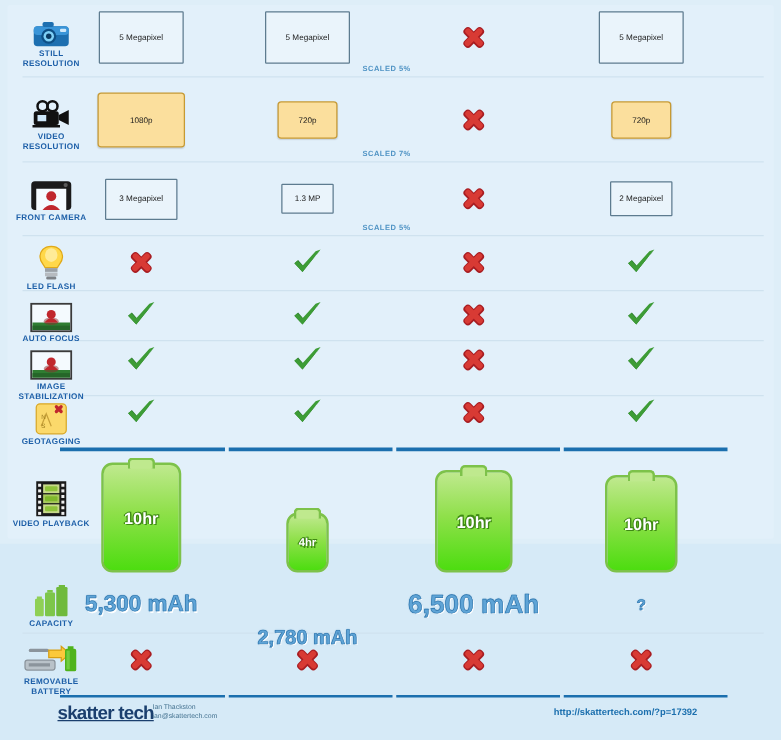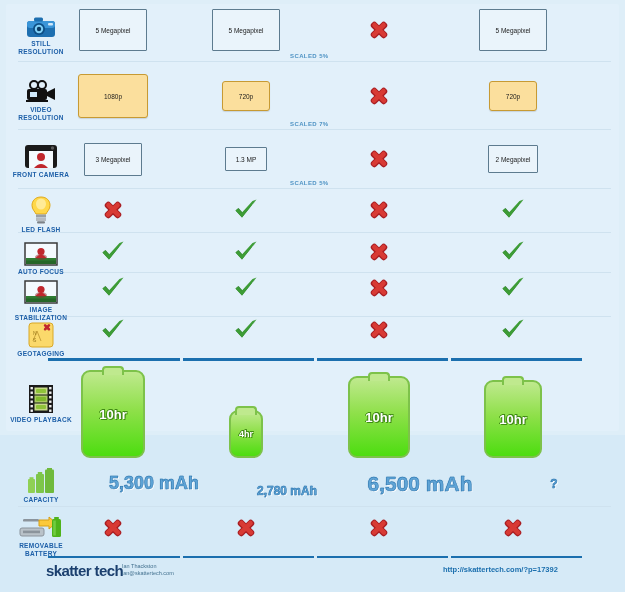--- a/index.html
+++ b/index.html
@@ -85,21 +85,20 @@
     position:relative;z-index:2;
   }
   .batttxt.sm{font-size:9px;}
   
   .cap{
     position:absolute;
     font-weight:bold;color:#5fa4d6;
     text-shadow:1px 1px 0 #ffffff, 0 0 1px #2b74ad;
     -webkit-text-stroke:0.5px #2b74ad;
     white-space:nowrap;
-    margin-left:41px;
   }
   
   .bigbar{position:absolute;height:3px;background:#1b6fae;}
   .footbar{position:absolute;height:2px;background:#1b6fae;}
   
   .logo{
     position:absolute;
     font-size:15px;font-weight:bold;color:#1b3f6e;
     letter-spacing:-0.6px;
   }
@@ -398,21 +397,21 @@
             <rect x="3.5" y="9.2" width="4" height="2" fill="#8fd055"></rect>
             <rect x="10" y="6" width="8" height="19" rx="1" fill="#7dc64a"></rect>
             <rect x="11.8" y="4" width="4.4" height="2.2" fill="#7dc64a"></rect>
             <rect x="19" y="1.5" width="9" height="23.5" rx="1" fill="#6fba3c"></rect>
             <rect x="21" y="-0.5" width="5" height="2.5" fill="#6fba3c"></rect>
           </svg>
         </div>
         <div class="featlabel">CAPACITY</div>
       </div>
       <div class="cap" style="font-size: 18px; left: 113px; top: 473.04px; transform: translateX(-50%);">5,300 mAh</div>
-      <div class="cap" style="font-size: 12px; left: 246px; top: 484px; transform: translateX(-50%);">2,780 mAh</div>
+      <div class="cap" style="font-size: 16px; left: 246px; top: 502px; transform: translateX(-50%);">2,780 mAh</div>
       <div class="cap" style="font-size: 21px; left: 379px; top: 472.32px; transform: translateX(-50%);">6,500 mAh</div>
       <div class="cap" style="font-size: 12px; left: 513px; top: 477.36px; transform: translateX(-50%);">?</div>
       <div class="featcell" style="top: 510px;">
         <div class="ficon">
           <svg width="44" height="26" viewBox="0 0 44 26">
             <rect x="1" y="14" width="24" height="8" rx="2" fill="#b9c2c9" stroke="#8b949c" stroke-width="1"></rect>
             <rect x="4" y="16.6" width="17" height="2.6" fill="#8b949c"></rect>
             <rect x="4" y="5" width="16" height="2.6" rx="1.2" fill="#8b949c"></rect>
             <path d="M20 6 L30 6 L30 3 L37 9 L30 15 L30 12 L20 12 Z" fill="#fbc93b" stroke="#d79f14" stroke-width="1"></path>
             <rect x="33" y="5" width="9" height="18" rx="1.5" fill="#4fb31b"></rect>
@@ -459,17 +458,17 @@
   <div class="bigbar" style="left:48px;width:132px;top:358px;"></div>
   <div class="bigbar" style="left:183px;width:131px;top:358px;"></div>
   <div class="bigbar" style="left:317px;width:131px;top:358px;"></div>
   <div class="bigbar" style="left:451px;width:131px;top:358px;"></div>
 
   <div class="footbar" style="left:48px;width:132px;top:556px;"></div>
   <div class="footbar" style="left:183px;width:131px;top:556px;"></div>
   <div class="footbar" style="left:317px;width:131px;top:556px;"></div>
   <div class="footbar" style="left:451px;width:131px;top:556px;"></div>
 
-  <div class="logo" style="left:46px;top:562px;">skatter tech</div>
+  <div class="logo" style="left:46px;top:562px;text-decoration:underline;">skatter tech</div>
   <div class="byline" style="left:122px;top:563px;">Ian Thackston</div>
   <div class="byline" style="left:122px;top:570px;">ian@skattertech.com</div>
   <div class="url" style="left:443px;top:565px;">http://skattertech.com/?p=17392</div>
 </div>
 
 </body></html>

